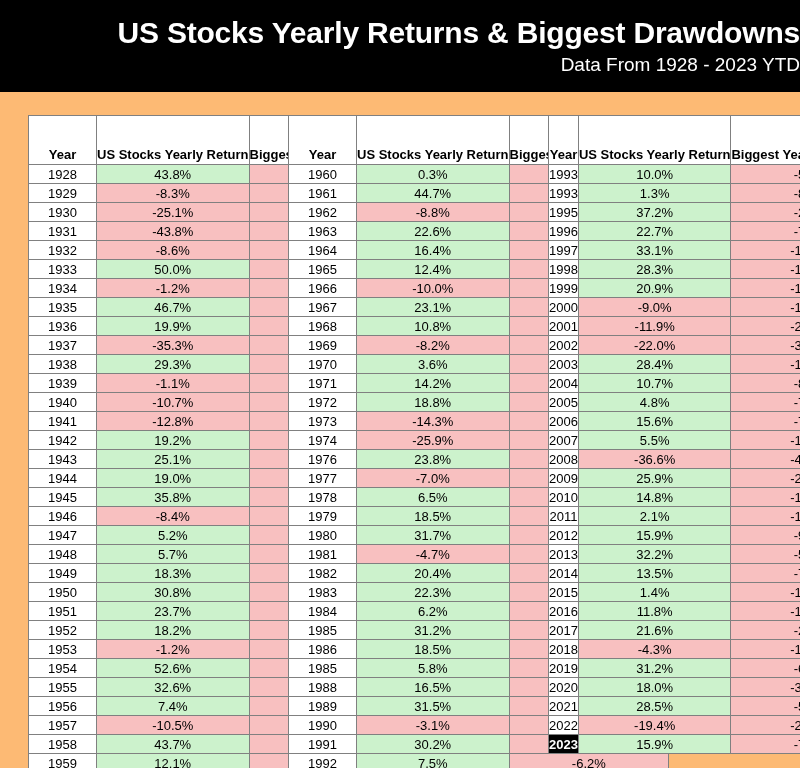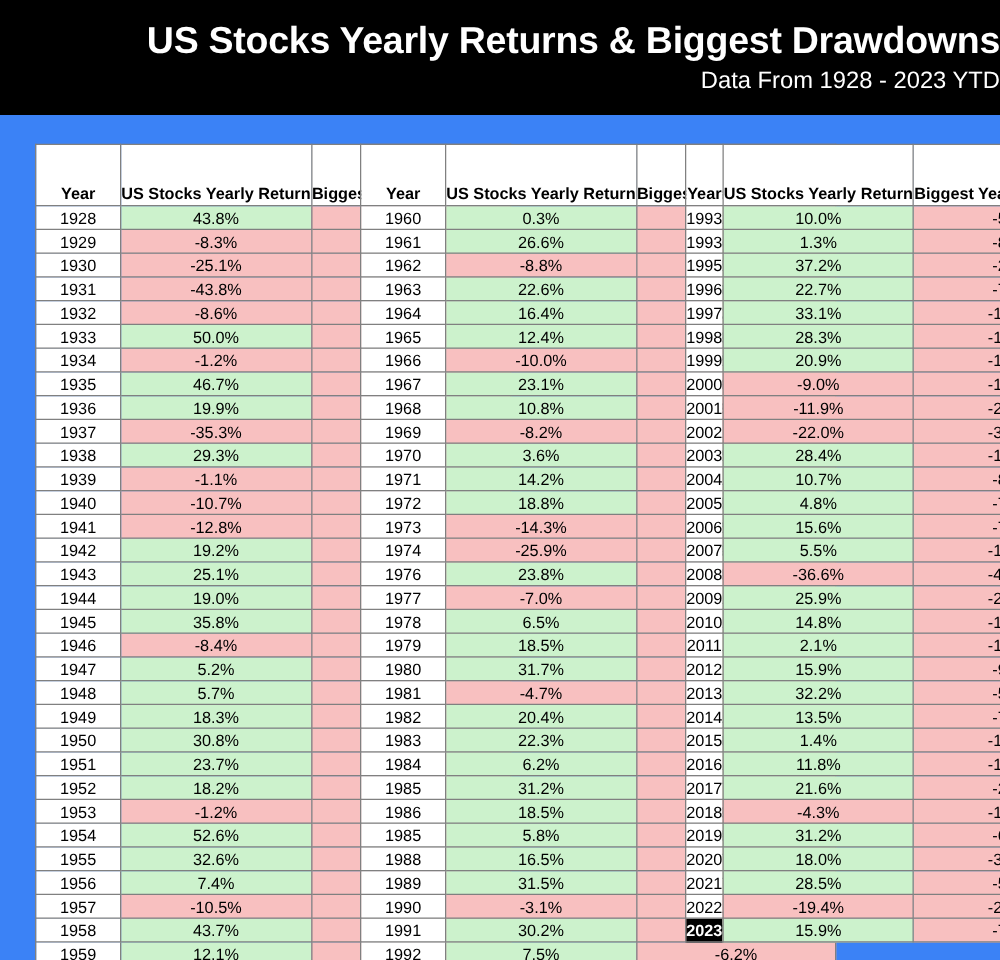--- a/index.html
+++ b/index.html
@@ -31,21 +31,21 @@
   .banner-subtitle {
     color: #ffffff;
     font-size: 19px;
     font-weight: normal;
     line-height: 26px;
   }
   .tables-area {
     position: relative;
     width: 800px;
     height: 676px;
-    background: #3b82f6;
+    background: #fdba74;
   }
   .stock-table {
     position: absolute;
     top: 23px;
     border-collapse: collapse;
     table-layout: fixed;
   }
   .stock-table.t1 { left: 28px; }
   .stock-table.t2 { left: 288px; }
   .stock-table.t3 { left: 548px; }
@@ -285,21 +285,21 @@
       </tr>
     </thead>
     <tbody>
         <tr>
           <td>1960</td>
           <td class="pos">0.3%</td>
           <td class="neg">-13.4%</td>
         </tr>
         <tr>
           <td>1961</td>
-          <td class="pos">26.6%</td>
+          <td class="pos">44.7%</td>
           <td class="neg">-4.4%</td>
         </tr>
         <tr>
           <td>1962</td>
           <td class="neg">-8.8%</td>
           <td class="neg">-26.9%</td>
         </tr>
         <tr>
           <td>1963</td>
           <td class="pos">22.6%</td>

